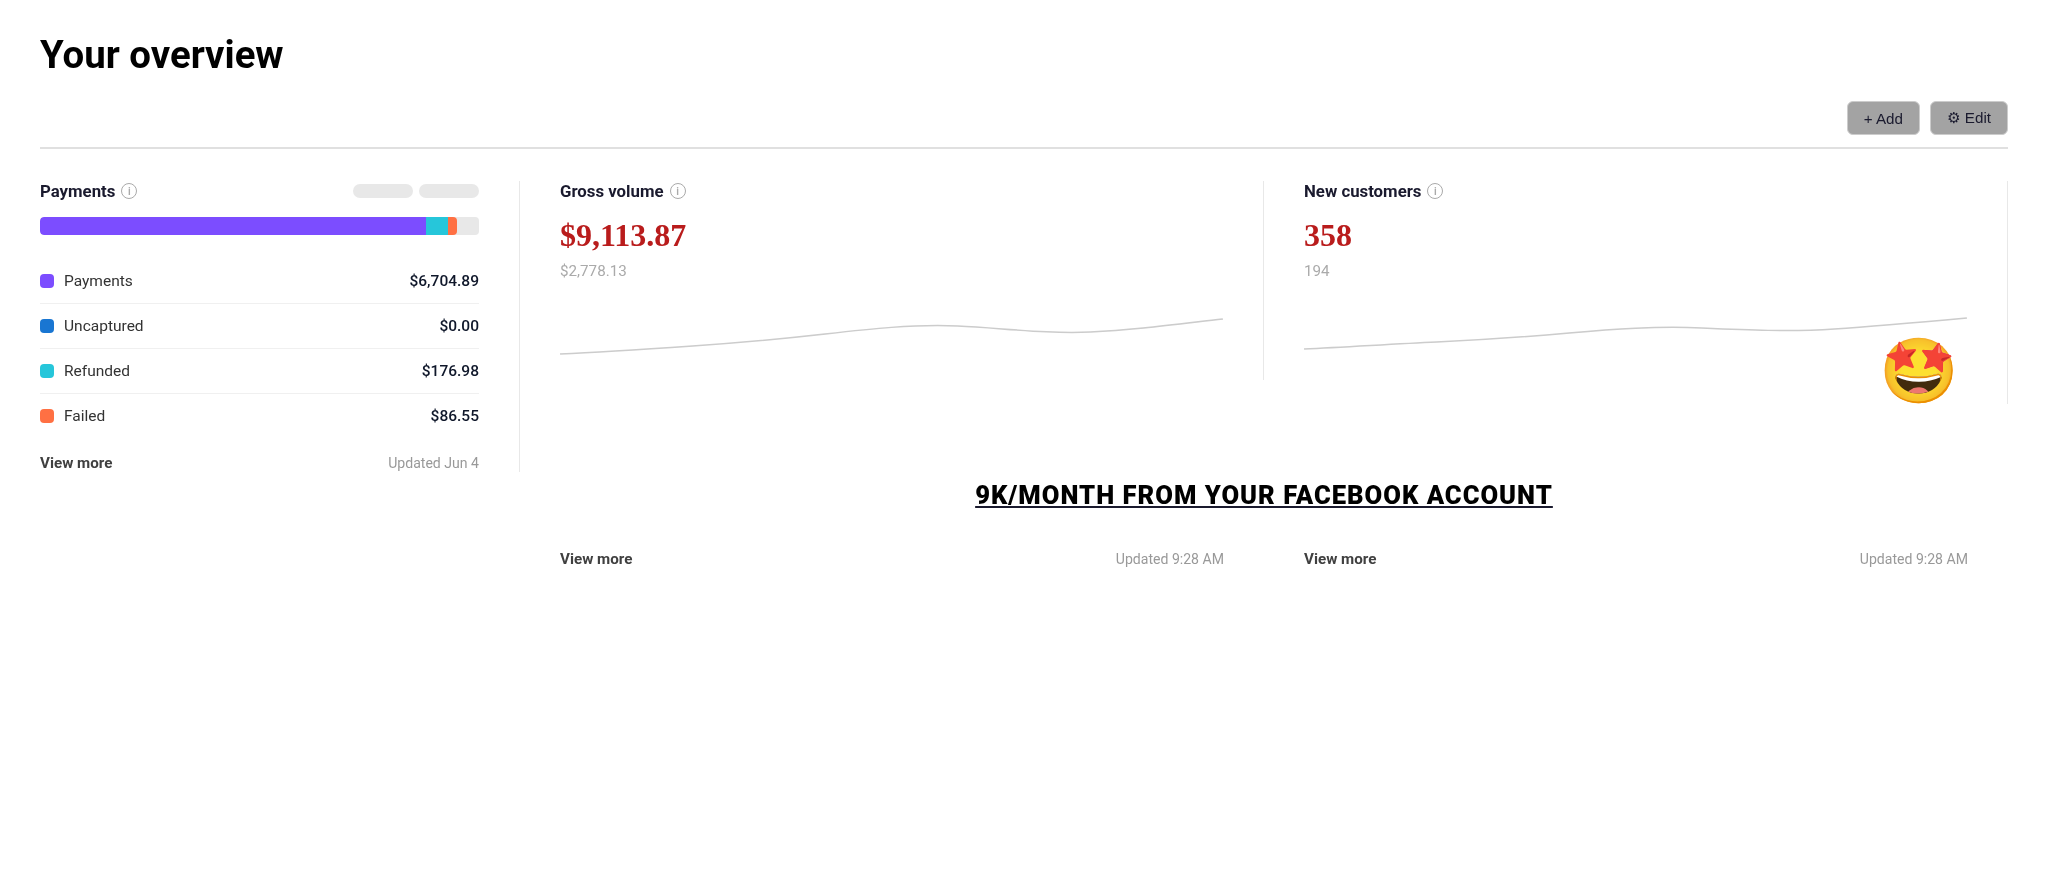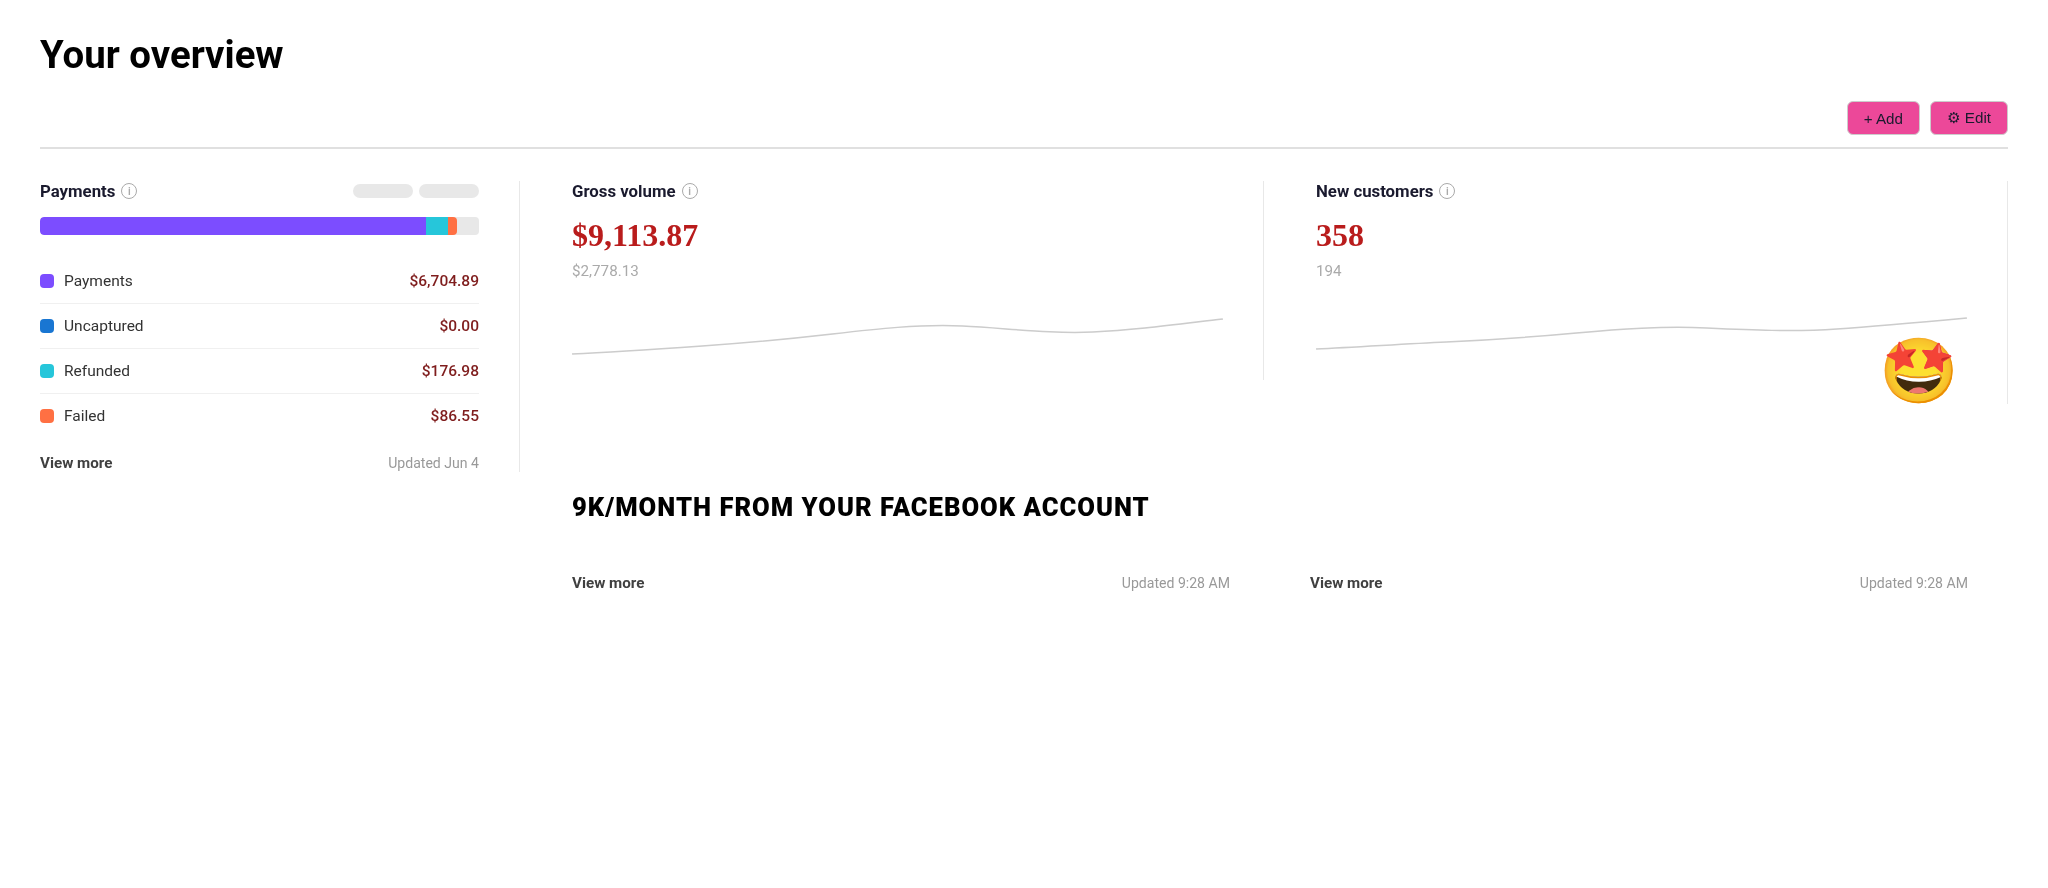--- a/index.html
+++ b/index.html
@@ -27,36 +27,36 @@
       border-bottom: 1px solid #e0e0e0;
     }
 
     .toolbar-btn {
       display: flex;
       align-items: center;
       gap: 6px;
       padding: 7px 16px;
       border: 1px solid #ccc;
       border-radius: 6px;
-      background: #ec4899;
+      background: #a3a3a3;
       cursor: pointer;
       font-size: 0.95rem;
       color: #1a1a2e;
     }
 
     .divider {
       border: none;
       border-top: 1px solid #e0e0e0;
       margin: 0 0 32px 0;
     }
 
     .dashboard-grid {
       display: grid;
       grid-template-columns: 480px 1fr 1fr;
-      gap: 12px;
+      gap: 0;
       align-items: start;
     }
 
     
     .payments-panel {
       padding-right: 40px;
       border-right: 1px solid #e8e8e8;
     }
 
     .panel-header {
@@ -160,21 +160,21 @@
       flex-shrink: 0;
     }
 
     .dot-purple { background: #7c4dff; }
     .dot-blue { background: #1976d2; }
     .dot-teal { background: #26c6da; }
     .dot-orange { background: #ff7043; }
 
     .row-amount {
       font-size: 0.97rem;
-      color: #7f1d1d;
+      color: #0f172a;
       font-weight: 500;
     }
 
     .panel-footer {
       display: flex;
       align-items: center;
       justify-content: space-between;
       margin-top: 16px;
     }
 
@@ -357,21 +357,21 @@
     <div class="mini-chart">
       <svg viewBox="0 0 300 60" preserveAspectRatio="none">
         <path d="M0,45 C20,43 40,40 60,38 C80,36 100,33 120,29 C140,25 160,22 180,24 C200,26 220,28 240,25 C260,22 280,18 300,14" stroke="#ccc" stroke-width="1.5" fill="none"></path>
       </svg>
     </div>
     <div style="display: flex; align-items: center; justify-content: flex-end; margin-top: -40px; padding-right: 8px;">
       <span class="spam-emoji">🤩</span>
     </div>
   </div>
 
-  <div style="grid-column: 2 / 4; padding: 0 40px; display: flex; align-items: center; justify-content: flex-start; margin-top: 8px;">
+  <div style="grid-column: 2 / 4; padding: 0 40px; display: flex; align-items: center; justify-content: center; margin-top: 8px; text-decoration: underline;">
     <span class="spam-text">9K/MONTH FROM YOUR FACEBOOK ACCOUNT</span>
   </div>
 
   <div style="grid-column: 2 / 4; display: grid; grid-template-columns: 1fr 1fr; margin-top: 24px;">
     <div class="metric-footer" style="padding: 0 40px;">
       <a class="view-more-link">View more</a>
       <span class="updated-text">Updated 9:28 AM</span>
     </div>
     <div class="metric-footer" style="padding: 0 40px;">
       <a class="view-more-link">View more</a>

